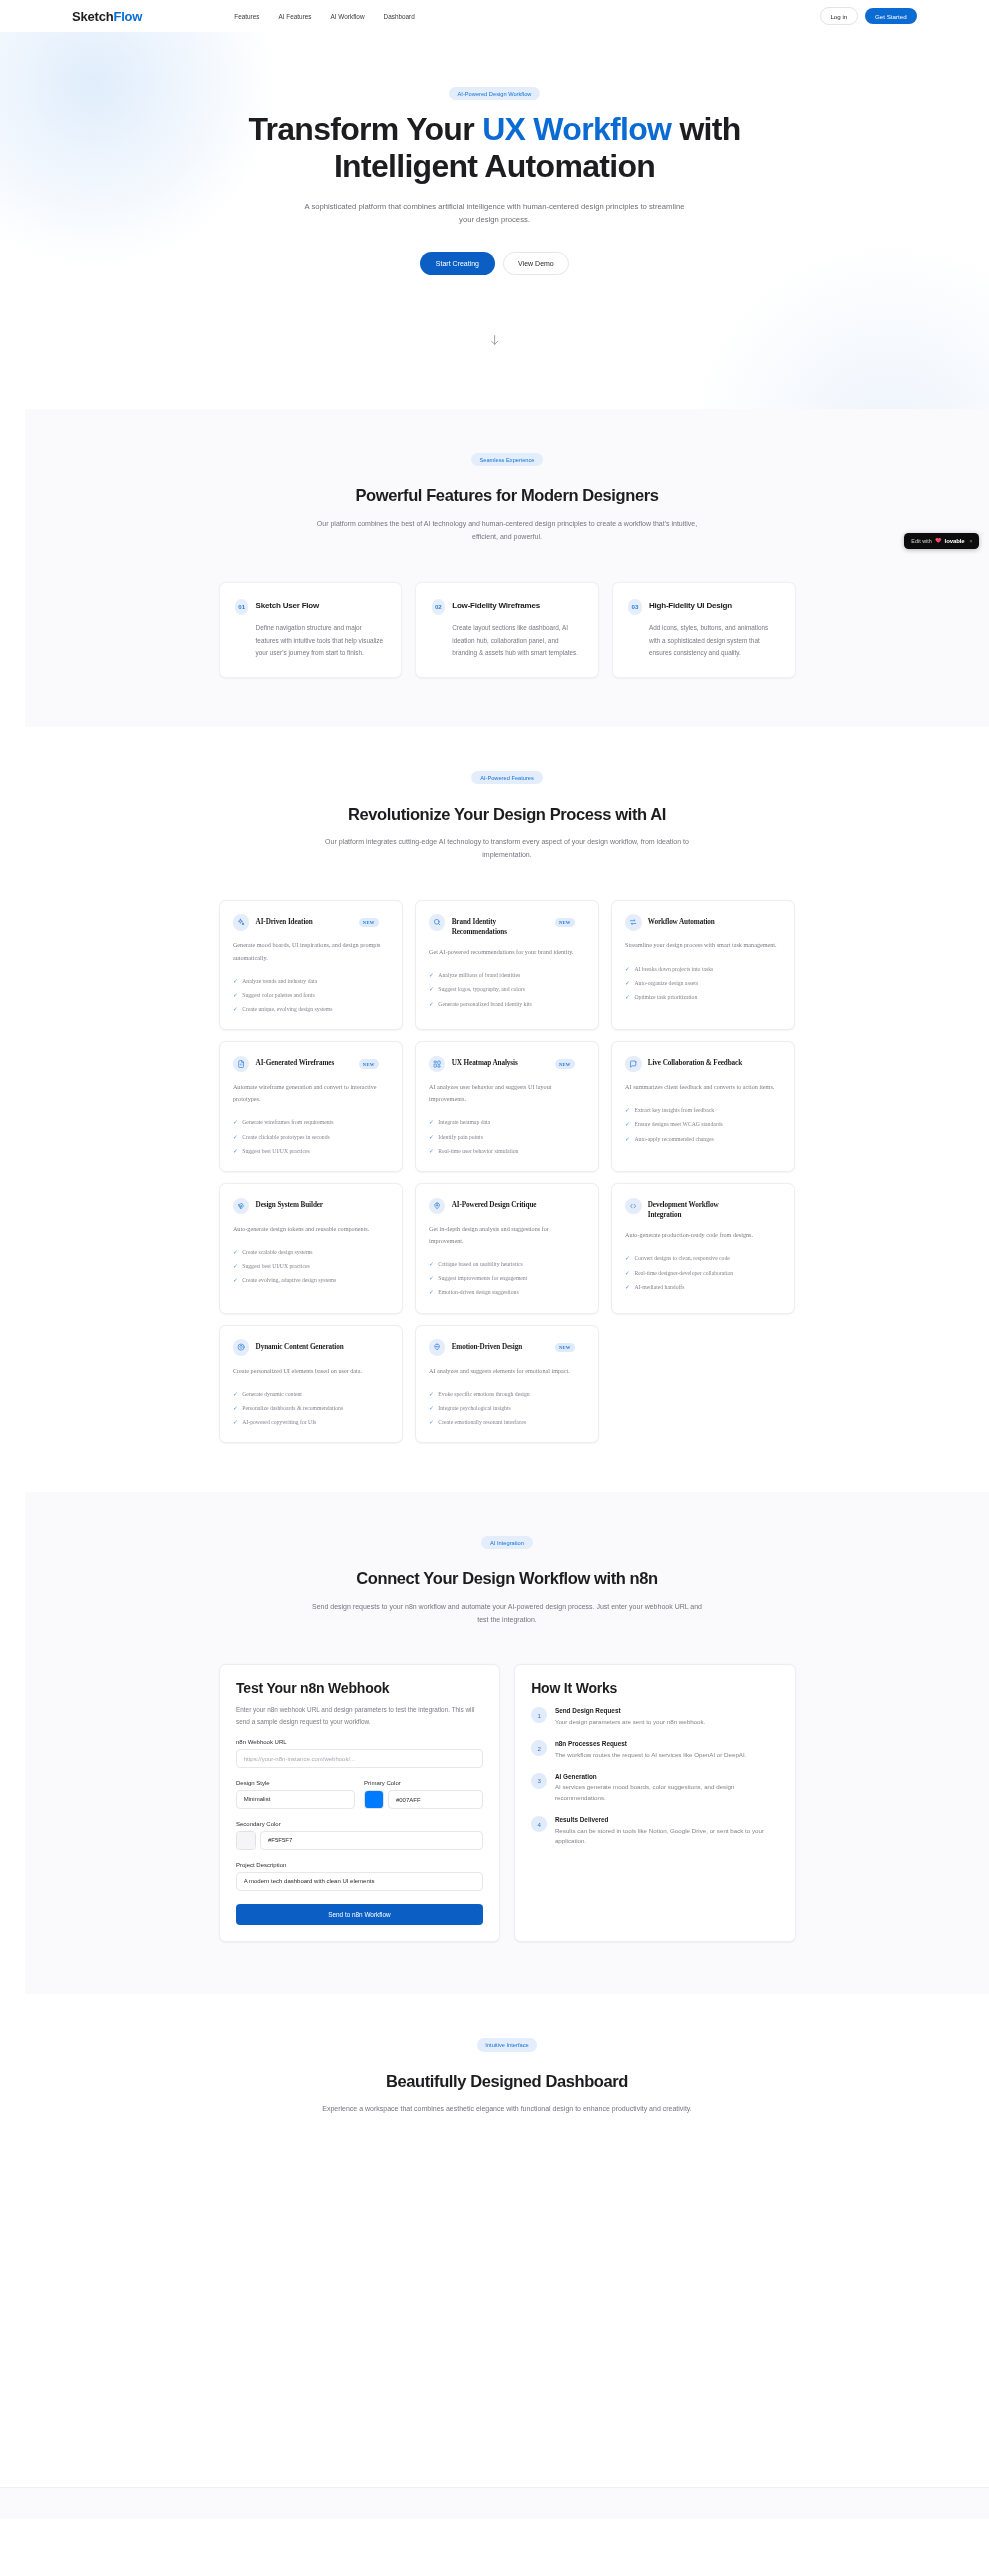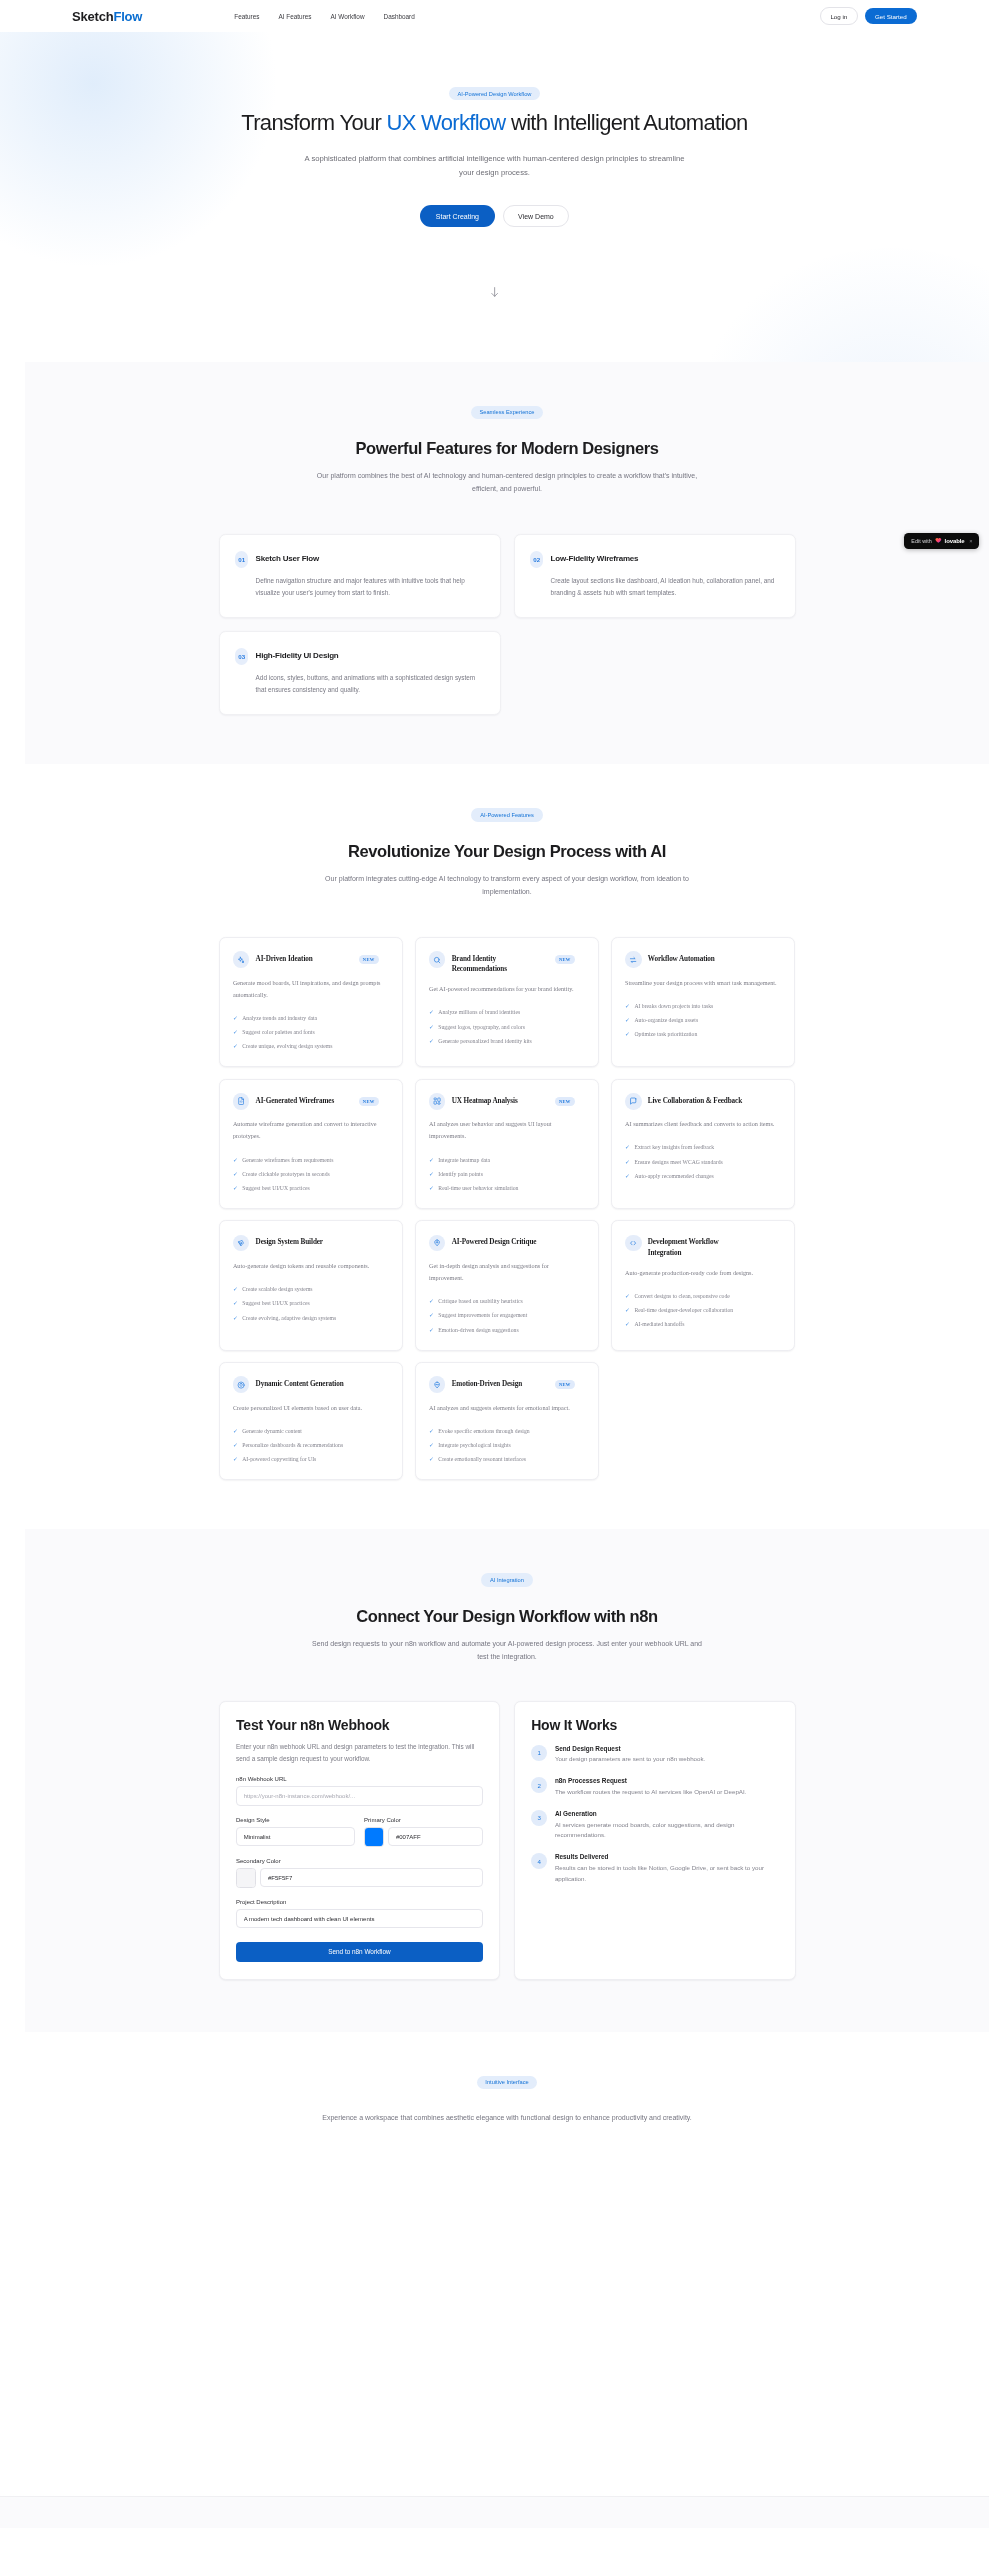--- a/index.html
+++ b/index.html
@@ -61,21 +61,21 @@
   }
   .pill {
     display: inline-block;
     background: #e3edfb; color: #1372d6;
     font-size: 5.7px; font-weight: 500;
     padding: 3.6px 8.8px; border-radius: 10.3px;
     margin-bottom: 11.3px;
     position: relative; z-index: 2;
   }
   .hero h1 {
-    font-size: 22px; line-height: 1.13; font-weight: 400;
+    font-size: 32px; line-height: 1.13; font-weight: 700;
     letter-spacing: -0.7px;
     max-width: 515px; margin: 0 auto;
     position: relative; z-index: 2;
   }
   .hero h1 .accent { color: #0b6bd3; }
   .hero-sub {
     margin: 16px auto 0; max-width: 381px;
     font-size: 7.7px; line-height: 1.72; color: #6e6e76;
     position: relative; z-index: 2;
   }
@@ -116,21 +116,21 @@
   }
   .section-head p {
     margin: 12.4px auto 0; max-width: 392px;
     font-size: 7px; line-height: 1.85; color: #757580;
   }
 
   .band-gray { background: #fafafc; }
 
   
   .features-grid {
-    display: grid; grid-template-columns: 1fr 1fr;
+    display: grid; grid-template-columns: 1fr 1fr 1fr;
     gap: 13px; max-width: 577px; margin: 38px auto 0;
   }
   .feat-card {
     background: #fff; border: 0.5px solid #f0f0f3; border-radius: 6.7px;
     padding: 15.5px 17.5px 17.5px 15.5px; position: relative;
     box-shadow: 0 0.5px 1.5px rgba(16,24,40,.045);
     min-height: 77px;
   }
   .feat-top { display: flex; align-items: flex-start; gap: 7.2px; }
   .feat-num {
@@ -708,20 +708,21 @@
           </div>
         </div>
     </div>
 
   </div>
 </section>
 
 <section class="section" style="padding-top:44px;padding-bottom:31px;">
   <div class="section-head">
     <span class="pill">Intuitive Interface</span>
+    <h2>Beautifully Designed Dashboard</h2>
     <p>Experience a workspace that combines aesthetic elegance with functional design to enhance productivity and creativity.</p>
   </div>
   <div class="dash-preview"></div>
 </section>
 
 <footer class="footer">
   
   
 </footer>
 

